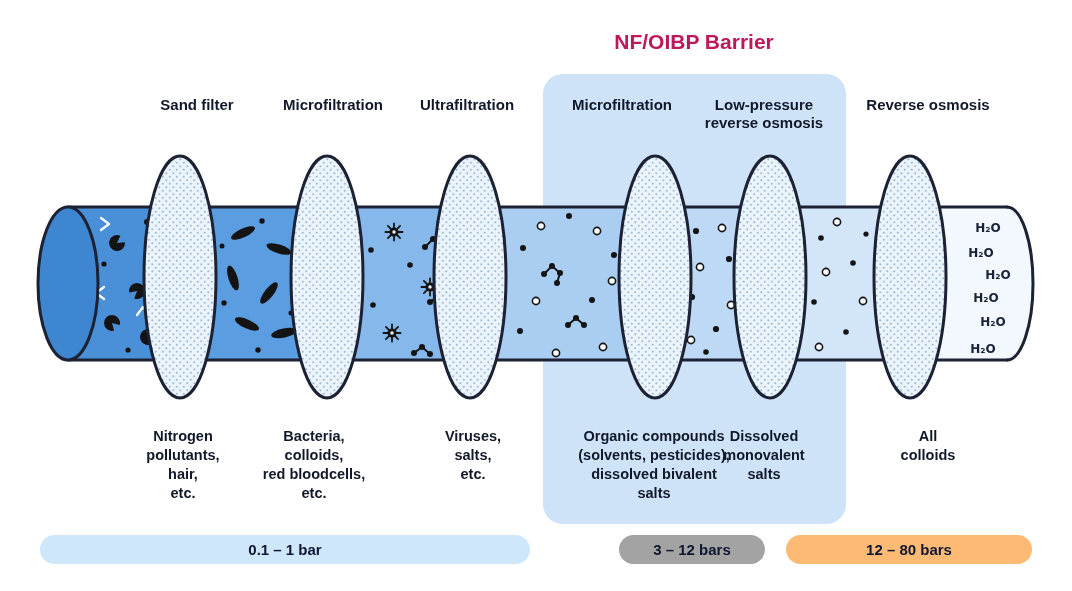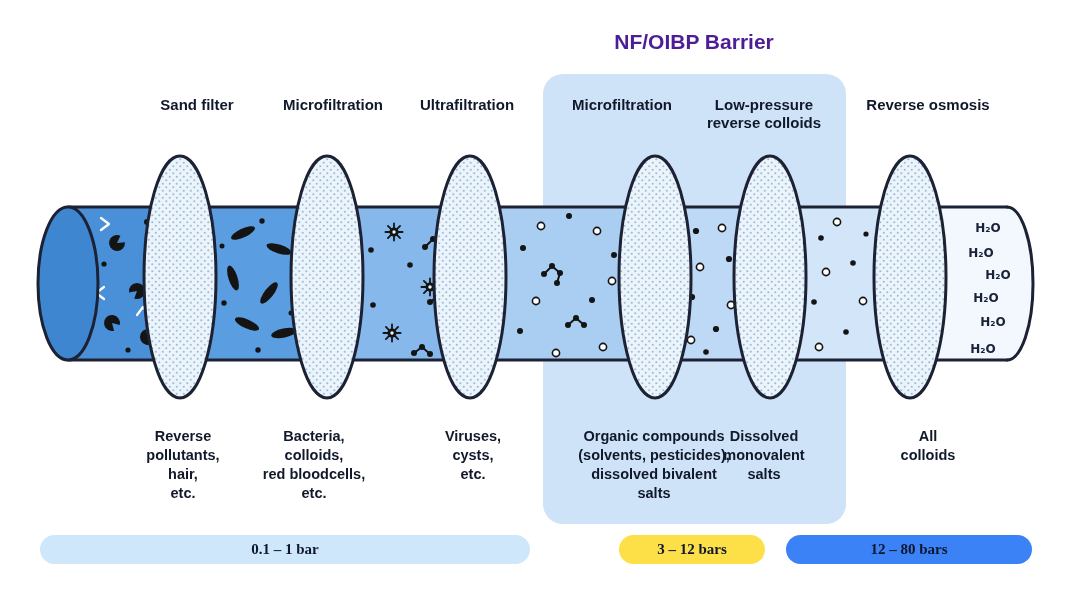--- a/index.html
+++ b/index.html
@@ -9,41 +9,41 @@
     position:relative; width:1072px; height:591px; background:#ffffff;
     font-family:"Liberation Sans","DejaVu Sans",sans-serif; color:#10182a; overflow:hidden;
   }
   .highlight {
     position:absolute; left:543px; top:74px; width:303px; height:450px;
     border-radius:20px; z-index:0;
   }
   .pipe-svg { position:absolute; left:0; top:0; z-index:1; }
   .title {
     position:absolute; top:30px; left:694px; transform:translateX(-50%);
-    font-size:21px; font-weight:700; color:#4c1d95; z-index:2; white-space:nowrap;
+    font-size:21px; font-weight:700; color:#be185d; z-index:2; white-space:nowrap;
   }
   .hdr {
     position:absolute; top:96px; transform:translateX(-50%);
     font-size:15px; font-weight:700; text-align:center; line-height:18px;
     white-space:pre-line; z-index:2;
   }
   .removes {
     position:absolute; top:427px; transform:translateX(-50%);
     font-size:14.5px; font-weight:700; text-align:center; line-height:19px;
     white-space:pre-line; z-index:2;
   }
   .h2o {
     position:absolute; transform:translateX(-50%);
     font-family:"DejaVu Sans",sans-serif; font-size:12px; font-weight:700;
     color:#1a2238; z-index:2; white-space:nowrap;
   }
   .pill {
     position:absolute; top:535px; height:29px; border-radius:15px;
     display:flex; align-items:center; justify-content:center;
-    font-size:15px; font-weight:700; color:#0e1630; z-index:2;font-family:Liberation Serif, serif;
+    font-size:15px; font-weight:700; color:#0e1630; z-index:2;
   }
   .pill-1 { left:40px;  width:490px; }
   .pill-2 { left:619px; width:146px; }
   .pill-3 { left:786px; width:246px; }
 </style>
 </head>
 <body>
 
 <div class="canvas">
 
@@ -214,33 +214,33 @@
       <ellipse cx="770" cy="277" rx="36" ry="121" fill="url(#stipple)"></ellipse>
       <ellipse cx="910" cy="277" rx="36" ry="121" fill="url(#stipple)"></ellipse>
     </g>
   </svg>
 
   <div class="hdr" style="left:197px">Sand filter</div>
   <div class="hdr" style="left:333px">Microfiltration</div>
   <div class="hdr" style="left:467px">Ultrafiltration</div>
   <div class="hdr" style="left:622px">Microfiltration</div>
   <div class="hdr" style="left:764px">Low-pressure
-reverse colloids</div>
+reverse osmosis</div>
   <div class="hdr" style="left:928px">Reverse osmosis</div>
 
-  <div class="removes" style="left:183px">Reverse
+  <div class="removes" style="left:183px">Nitrogen
 pollutants,
 hair,
 etc.</div>
   <div class="removes" style="left:314px">Bacteria,
 colloids,
 red bloodcells,
 etc.</div>
   <div class="removes" style="left:473px">Viruses,
-cysts,
+salts,
 etc.</div>
   <div class="removes" style="left:654px">Organic compounds
 (solvents, pesticides),
 dissolved bivalent
 salts</div>
   <div class="removes" style="left:764px">Dissolved
 monovalent
 salts</div>
   <div class="removes" style="left:928px">All
 colloids</div>
@@ -248,20 +248,20 @@
   <div class="h2o" style="left:988px; top:221px">H₂O</div>
   <div class="h2o" style="left:981px; top:246px">H₂O</div>
   <div class="h2o" style="left:998px; top:268px">H₂O</div>
   <div class="h2o" style="left:986px; top:291px">H₂O</div>
   <div class="h2o" style="left:993px; top:315px">H₂O</div>
   <div class="h2o" style="left:983px; top:342px">H₂O</div>
 
   <div class="pill pill-1" style="background-color: rgb(207, 231, 251);">
     <span>0.1 – 1 bar</span>
   </div>
-  <div class="pill pill-2" style="background-color: #fde047;">
+  <div class="pill pill-2" style="background-color: #a3a3a3;">
     <span>3 – 12 bars</span>
   </div>
-  <div class="pill pill-3" style="background-color: #3b82f6;">
+  <div class="pill pill-3" style="background-color: #fdba74;">
     <span>12 – 80 bars</span>
   </div>
 
 </div>
 
 </body></html>

